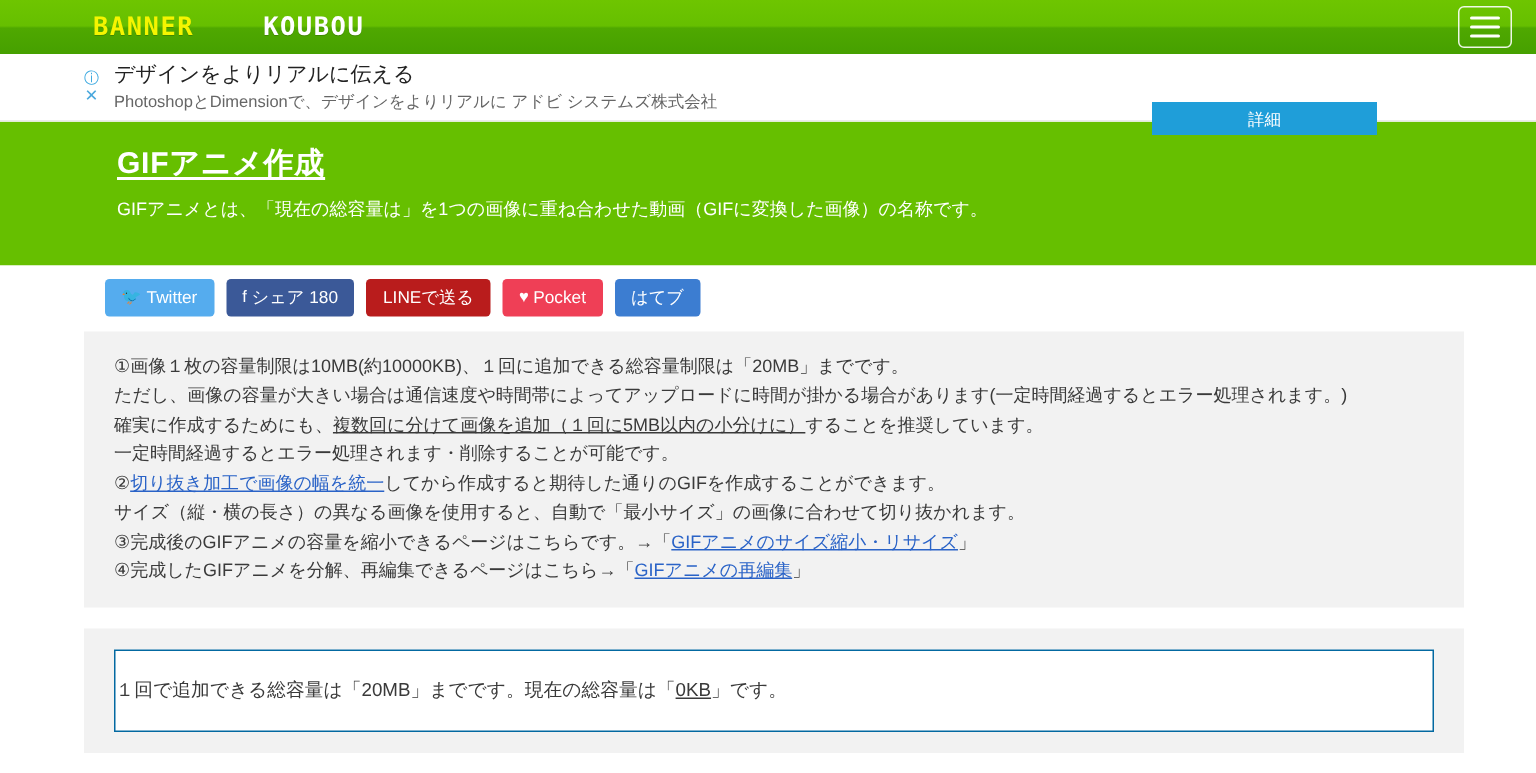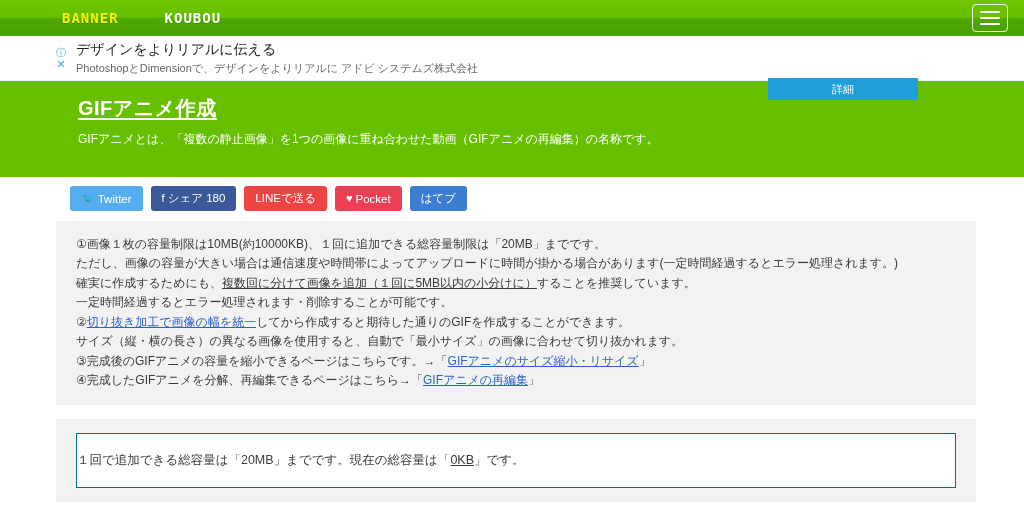--- a/index.html
+++ b/index.html
@@ -12,21 +12,21 @@
   }
   
   .site-header{
     height:36px;width:100%;
     background:linear-gradient(180deg,#6ec500 0%,#66bf00 48%,#4fa800 52%,#46a000 100%);
     display:flex;align-items:center;position:relative;
   }
   .logo{
     margin-left:62px;
     font-family:"DejaVu Sans Mono","Liberation Mono",monospace;
-    font-size:14px;font-weight:bold;letter-spacing:1px;
+    font-size:17px;font-weight:bold;letter-spacing:1px;
     line-height:1;
     display:flex;
     text-align:right;
   }
   .logo .lg-a{color:#f5f500;text-shadow:0 1px 0 rgba(0,0,0,.18);}
   .logo .lg-b{color:#ffffff;text-shadow:0 1px 0 rgba(0,0,0,.18);margin-left:46px;}
   .hamburger{
     position:absolute;right:16px;top:4px;
     width:36px;height:28px;
     border:1px solid rgba(255,255,255,.9);
@@ -46,21 +46,21 @@
   .ad-badges{
     position:absolute;left:56px;top:12px;
     display:flex;flex-direction:column;align-items:center;gap:1px;
     font-size:10px;color:#3aa8e0;line-height:1;
   }
   .ad-badges .ad-x{color:#4aa8dd;font-size:11px;}
   .ad-text{margin-left:76px;line-height:1.35;}
   .ad-title{font-size:14px;color:#222;}
   .ad-desc{font-size:11px;color:#666;margin-top:2px;}
   .ad-cta{
-    position:absolute;left:768px;top:42px;
+    position:absolute;left:768px;top:32px;
     width:150px;height:22px;background:#1f9ed9;color:#fff;
     font-size:11px;display:flex;align-items:center;justify-content:center;
     cursor:pointer;border:none;
   }
 
   
   .hero{
     background:#66bf00;width:100%;height:96px;
     padding:14px 0 0 0;box-sizing:border-box;
   }
@@ -126,35 +126,35 @@
   <div class="ad-text">
     <div class="ad-title">デザインをよりリアルに伝える</div>
     <div class="ad-desc">PhotoshopとDimensionで、デザインをよりリアルに アドビ システムズ株式会社</div>
   </div>
   <button class="ad-cta">詳細</button>
 </div>
 
 <div class="hero">
   <div class="hero-inner">
     <h1>GIFアニメ作成</h1>
-    <p>GIFアニメとは、「複数の静止画像」を1つの画像に重ね合わせた動画（GIFアニメの再編集）の名称です。</p>
+    <p>GIFアニメとは、「現在の総容量は」を1つの画像に重ね合わせた動画（GIFに変換した画像）の名称です。</p>
   </div>
 </div>
 
 <div class="social-band">
   <div class="social-row" id="social-row">
       <button class="sbtn" style="background: rgb(85, 172, 238);">
         <span class="gly">🐦</span>
         <span>Twitter</span>
       </button>
       <button class="sbtn" style="background: rgb(59, 89, 152);">
         <span class="gly">f</span>
         <span>シェア 180</span>
       </button>
-      <button class="sbtn" style="background: #ef4444;">
+      <button class="sbtn" style="background: #b91c1c;">
         <span>LINEで送る</span>
       </button>
       <button class="sbtn" style="background: rgb(239, 63, 86);">
         <span class="gly">♥</span>
         <span>Pocket</span>
       </button>
       <button class="sbtn" style="background: rgb(60, 125, 209);">
         <span>はてブ</span>
       </button>
     </div>

